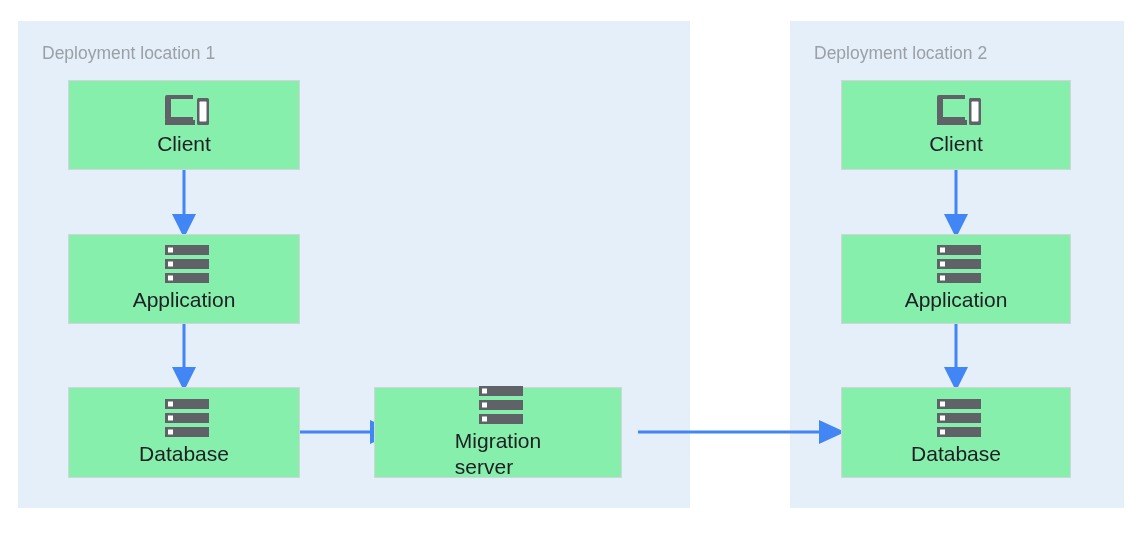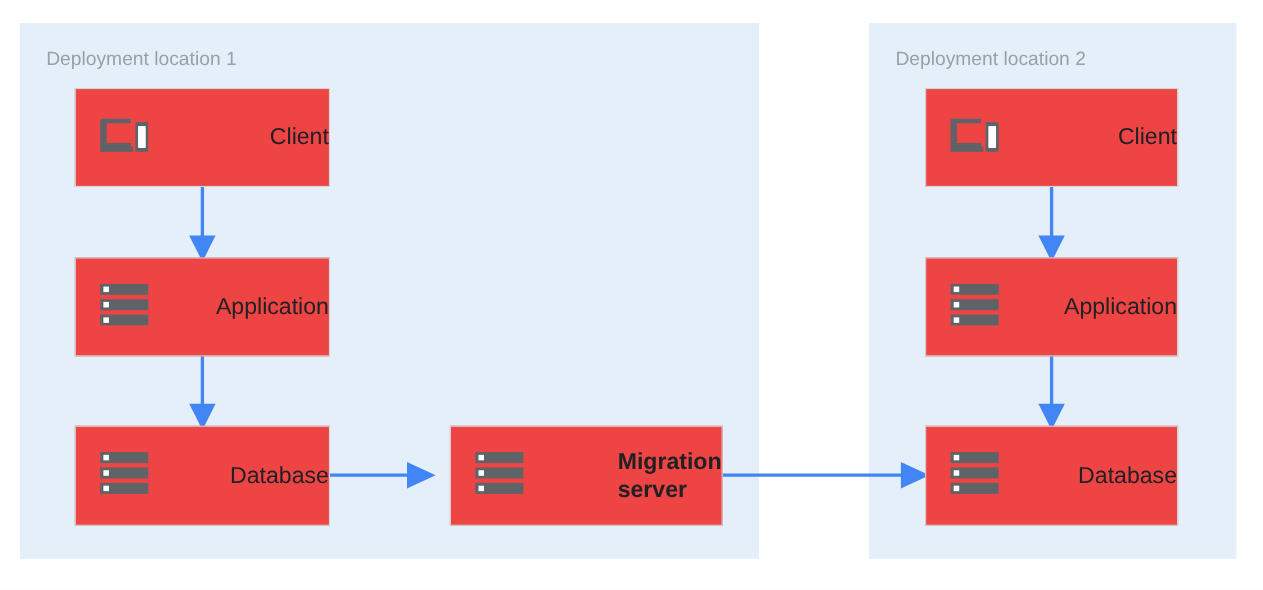--- a/index.html
+++ b/index.html
@@ -28,26 +28,27 @@
     color: #9aa0a6;
     font-size: 17.5px;
     line-height: 20px;
     white-space: nowrap;
     font-family: "Liberation Sans", sans-serif;
   }
 
   
   .node {
     position: absolute;
-    background: #ef4444;
+    background: #86efac;
     border: 1px solid #d2d4d7;
     box-sizing: border-box;
     display: flex;
     align-items: center;
-    justify-content: space-between;
+    justify-content: center;
+    flex-direction: column;
   }
   .node-icon {
     flex: 0 0 auto;
     display: block;
     margin-left: 22px;
     margin-right: 16px;
   }
   .node-label {
     flex: 0 0 auto;
     color: #202124;
@@ -147,21 +148,21 @@
         <rect x="0" y="14" width="44" height="10" fill="#5f6368"></rect>
         <rect x="0" y="28" width="44" height="10" fill="#5f6368"></rect>
         <rect x="3" y="2.5" width="5" height="5" fill="#ffffff"></rect>
         <rect x="3" y="16.5" width="5" height="5" fill="#ffffff"></rect>
         <rect x="3" y="30.5" width="5" height="5" fill="#ffffff"></rect>
       </svg>
     </span>
     <span class="node-label">Database</span>
   </div>
 
-  <div class="node" style="left:409px; top:387px; width:248px; height:91px;font-weight:bold;">
+  <div class="node" style="left:374px; top:387px; width:248px; height:91px;">
     <span class="node-icon">
       <svg width="44" height="38" viewBox="0 0 44 38" aria-hidden="true">
         <rect x="0" y="0" width="44" height="10" fill="#5f6368"></rect>
         <rect x="0" y="14" width="44" height="10" fill="#5f6368"></rect>
         <rect x="0" y="28" width="44" height="10" fill="#5f6368"></rect>
         <rect x="3" y="2.5" width="5" height="5" fill="#ffffff"></rect>
         <rect x="3" y="16.5" width="5" height="5" fill="#ffffff"></rect>
         <rect x="3" y="30.5" width="5" height="5" fill="#ffffff"></rect>
       </svg>
     </span>

